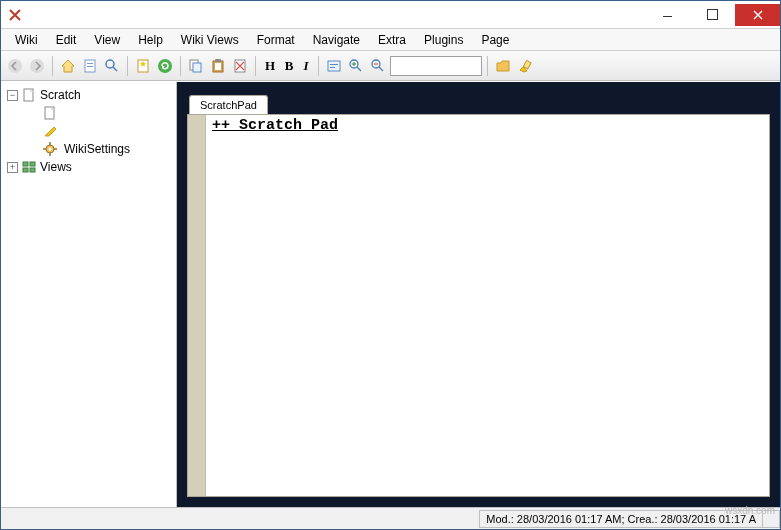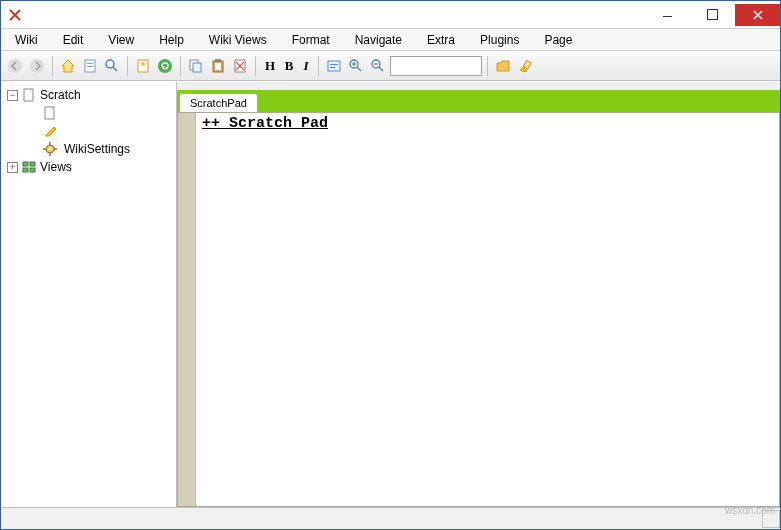--- a/index.html
+++ b/index.html
@@ -7,37 +7,37 @@
 .window { width: 781px; height: 530px; border: 1px solid #3a5e8c; display: flex; flex-direction: column; background: #f0f0f0; }
 .titlebar { height: 28px; background: #fff; border-bottom: 1px solid #d0d0d0; display: flex; align-items: center; justify-content: space-between; padding-left: 6px; }
 .titlebar-left { display: flex; align-items: center; gap: 6px; }
 .titlebar-icon { width: 16px; height: 16px; }
 .titlebar-btns { display: flex; }
 .tbtn { width: 45px; height: 22px; display: flex; align-items: center; justify-content: center; font-size: 10px; }
 .tbtn.min::before { content: ""; width: 9px; height: 1px; background: #333; display: block; margin-top: 4px; }
 .tbtn.max::before { content: ""; width: 9px; height: 9px; border: 1px solid #333; display: block; }
 .tbtn.close { background: #c9302c; color: #fff; }
 .tbtn.close svg { width: 10px; height: 10px; }
-.menubar { height: 22px; background: #f7f7f7; border-bottom: 1px solid #d0d0d0; display: flex; align-items: center; padding: 0 6px; gap: 9px; }
+.menubar { height: 22px; background: #f7f7f7; border-bottom: 1px solid #d0d0d0; display: flex; align-items: center; padding: 0 6px; gap: 2px; }
 .menuitem { padding: 2px 8px; cursor: default; }
 .toolbar { height: 30px; background: linear-gradient(#fbfbfb,#e8e8e8); border-bottom: 1px solid #c0c0c0; display: flex; align-items: center; padding: 0 4px; gap: 2px; }
 .tbicon { width: 20px; height: 20px; display: flex; align-items: center; justify-content: center; border-radius: 2px; }
 .tbsep { width: 1px; height: 20px; background: #c0c0c0; margin: 0 3px; }
 .hbtn { font-family: Georgia, serif; font-weight: bold; font-size: 13px; width: 18px; text-align: center; }
 .bbtn { font-family: Georgia, serif; font-weight: bold; font-size: 13px; width: 16px; text-align: center; }
 .ibtn { font-family: Georgia, serif; font-style: italic; font-weight: bold; font-size: 13px; width: 14px; text-align: center; }
 .searchbox { width: 92px; height: 20px; border: 1px solid #a0a0a0; background: #fff; padding: 1px 3px; font-size: 11px; }
 .content { flex: 1; display: flex; border-top: 1px solid #fff; min-height: 0; }
 .tree { width: 176px; background: #fff; border-right: 1px solid #c0c0c0; padding: 4px 2px; overflow: auto; }
 .treenode { display: flex; align-items: center; height: 18px; gap: 3px; padding-left: 4px; cursor: default; }
 .treenode.l1 { padding-left: 22px; gap: 6px; }
 .expander { width: 11px; height: 11px; border: 1px solid #888; background: #fff; font-size: 9px; line-height: 9px; text-align: center; color: #555; }
 .expander.none { border: none; background: none; }
 .ticon { width: 16px; height: 16px; display: flex; align-items: center; justify-content: center; }
-.main { flex: 1; display: flex; flex-direction: column; background: #84cc16; padding: 0; min-width: 0; margin-top: 8px; }
+.main { flex: 1; display: flex; flex-direction: column; background: #0f172a; padding: 10px; min-width: 0; }
 .tabrow { height: 22px; display: flex; align-items: flex-end; padding-left: 2px; }
 .tab { background: #fff; border: 1px solid #aca899; border-bottom: none; padding: 3px 10px; font-size: 11px; border-radius: 3px 3px 0 0; }
 .editor-wrap { flex: 1; background: #fff; border: 1px solid #aca899; display: flex; }
 .gutter { width: 18px; background: #d4cfb8; border-right: 1px solid #c0bba5; }
 .editor { flex: 1; font-family: "Courier New", monospace; font-size: 15px; font-weight: bold; padding: 2px 6px; white-space: pre; text-decoration: underline; }
 .statusbar { height: 22px; background: #f0f0f0; border-top: 1px solid #c0c0c0; display: flex; align-items: center; font-size: 11px; }
 .statuscell { border: 1px solid #c0c0c0; padding: 1px 6px; height: 18px; margin-left: -1px; display: flex; align-items: center; }
 .status-spacer { flex: 1; }
 .watermark { position: absolute; right: 6px; bottom: 14px; font-size: 10px; color: #bbb; font-family: Arial; }
 svg { display: block; }
@@ -255,17 +255,18 @@
       </div>
       <div class="editor-wrap">
         <div class="gutter"></div>
         <div class="editor">++ Scratch Pad</div>
       </div>
     </div>
   </div>
 
   <div class="statusbar">
     <div class="status-spacer"></div>
+    <div class="statuscell">Mod.: 28/03/2016 01:17 AM; Crea.: 28/03/2016 01:17 A</div>
     <div class="statuscell" style="width:18px"></div>
   </div>
 </div>
 
 <div class="watermark">wsxdn.com</div>
 
 </body></html>

